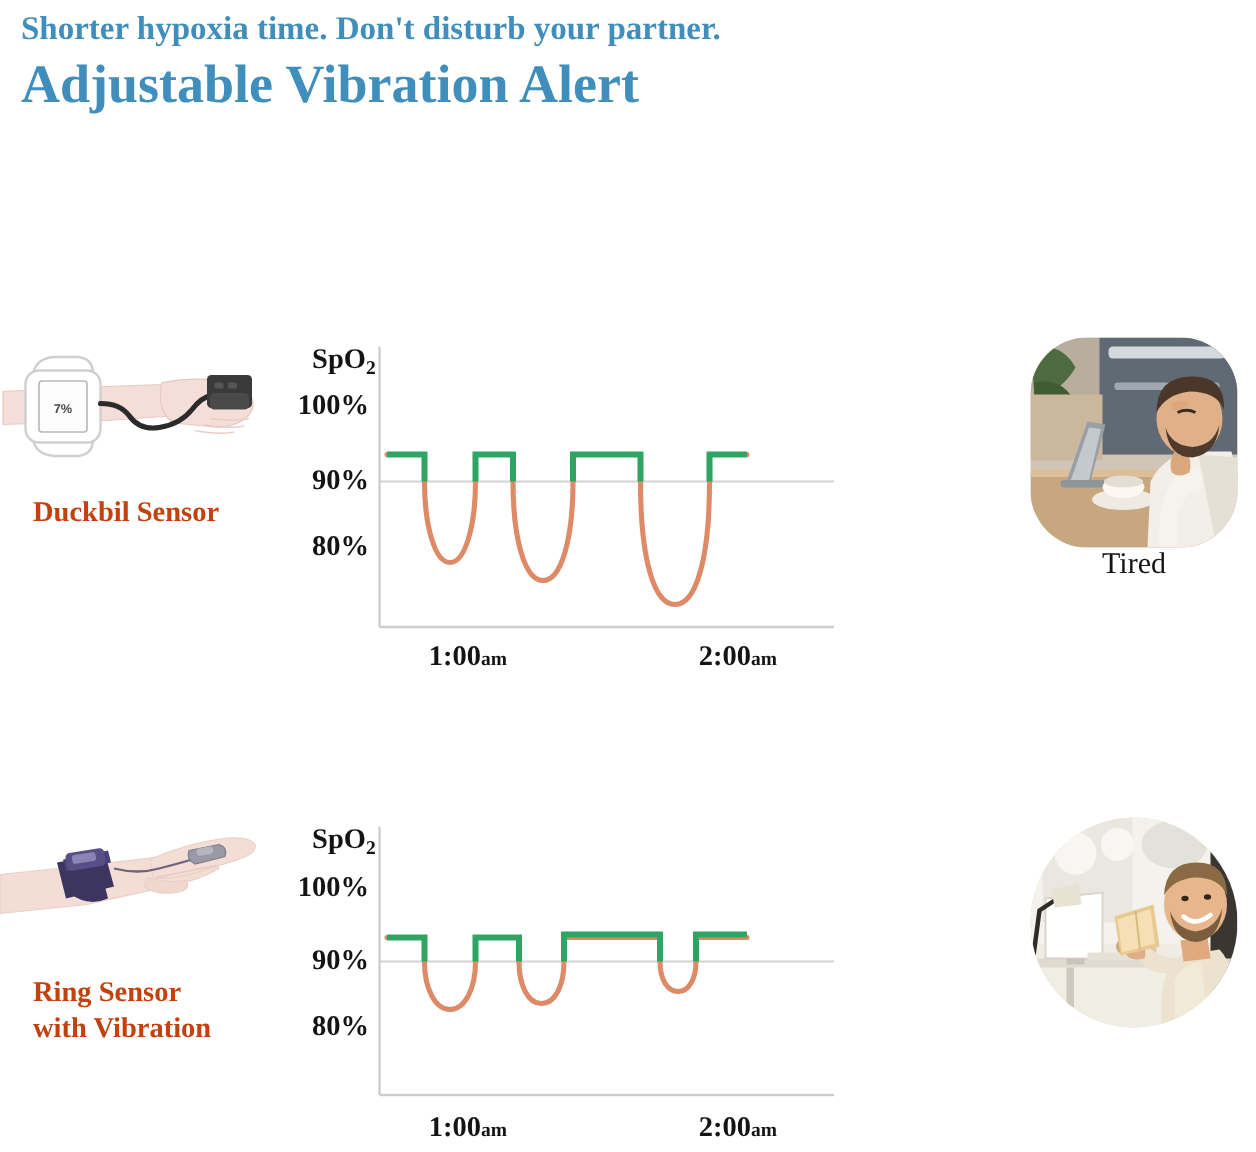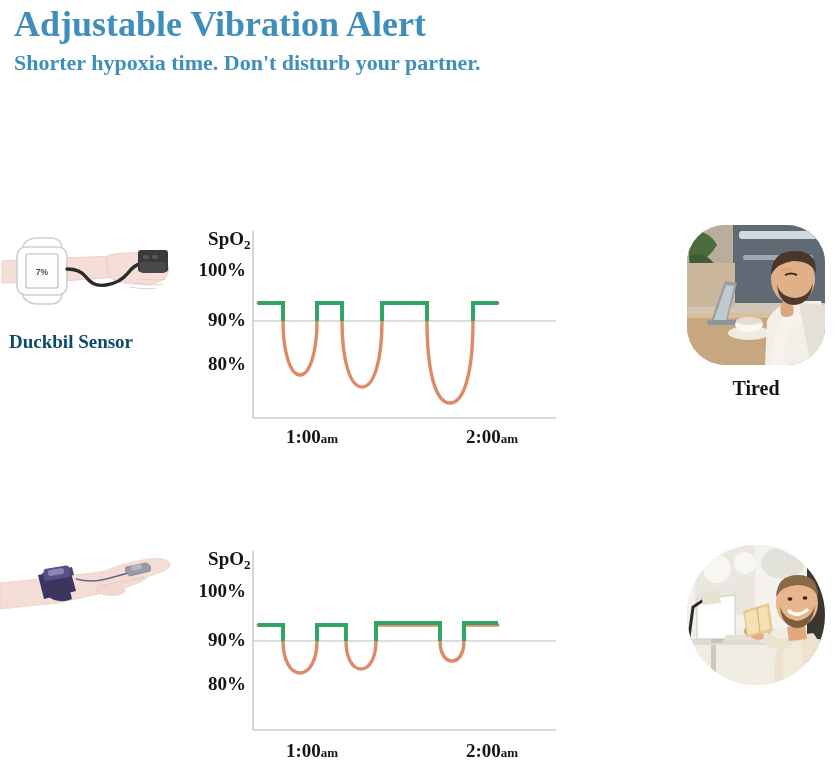--- a/index.html
+++ b/index.html
@@ -40,52 +40,51 @@
   #row-top { top: 225px; height: 245px; }
   #row-bottom { top: 545px; height: 223px; }
 
   
   .device-block { position: absolute; left: 0px; top: 0px; width: 195px; }
   .device-art { position: relative; width: 185px; height: 105px; }
   .device-caption {
     font-size: 19px;
     font-weight: bold;
     line-height: 24px;
-    color: #0c4a6e;
-    margin-left: 9px;
+    color: #c2410c;
+    margin-left: 22px;
   }
 
   
   .chart-block { position: absolute; left: 182px; top: 0px; width: 420px; }
   .chart-svg { display: block; }
 
   
   .photo-block { position: absolute; left: 675px; top: 0px; width: 162px; text-align: center; }
   .photo-frame {
     width: 138px; height: 140px;
     margin: 0 auto;
     overflow: hidden;
     position: relative;
     background: #dfdad2;
   }
   .photo-frame.rounded-sq { border-radius: 38px; }
   .photo-frame.circle { border-radius: 50%; }
   .photo-caption {
     font-size: 20px;
-    font-weight: bold;
-    margin-top: 12px;
+    font-weight: normal;
     color: #141414;
   }
 </style>
 </head>
 <body>
 
 <div id="header">
+  <div id="subtitle">Shorter hypoxia time. Don't disturb your partner.</div>
   <div id="title">Adjustable Vibration Alert</div>
-  <div id="subtitle">Shorter hypoxia time. Don't disturb your partner.</div>
 </div>
 
 <div class="row" id="row-top">
 
   <div class="device-block">
     <div class="device-art">
       <svg width="185" height="105" viewBox="0 0 185 105">
 
         <path d="M2,36 L62,33 L118,31 Q142,30 152,36 Q160,41 152,46 L118,52 L62,56 L2,58 Z" fill="#f6ded8" stroke="#e7c8c1" stroke-width="0.8"></path>
 
@@ -220,20 +219,24 @@
         <rect x="48" y="24" width="16" height="6" rx="2" fill="#8b85b5" transform="rotate(-9 56 27)"></rect>
 
         <path d="M46,50 Q58,60 72,54 L70,46 Q58,52 48,44 Z" fill="#3c3560"></path>
 
         <path d="M76,34 Q92,38 106,34 Q118,31 128,28" fill="none" stroke="#6b6480" stroke-width="1.5"></path>
 
         <path d="M126,22 L146,18 Q152,20 150,26 L130,31 Q124,28 126,22 Z" fill="#9a9aa6" stroke="#7d7d8c" stroke-width="0.8"></path>
         <rect x="131" y="20" width="11" height="5" rx="2" fill="#b6b6c0" transform="rotate(-11 136 22)"></rect>
       </svg>
     </div>
+    <div class="device-caption">
+      <div>Ring Sensor</div>
+      <div>with Vibration</div>
+    </div>
   </div>
 
   <div class="chart-block">
     <svg class="chart-svg" width="400" height="225" viewBox="0 0 400 225">
 
       <text x="62" y="20" text-anchor="end" font-family="'Liberation Serif', serif" font-size="19" font-weight="bold" fill="#141414">SpO</text>
       <text x="62" y="24" font-family="'Liberation Serif', serif" font-size="13" font-weight="bold" fill="#141414">2</text>
 
       <text x="64" y="52" text-anchor="end" font-family="'Liberation Serif', serif" font-size="19" font-weight="bold" fill="#141414">100%</text>
       <text x="64" y="101" text-anchor="end" font-family="'Liberation Serif', serif" font-size="19" font-weight="bold" fill="#141414">90%</text>

